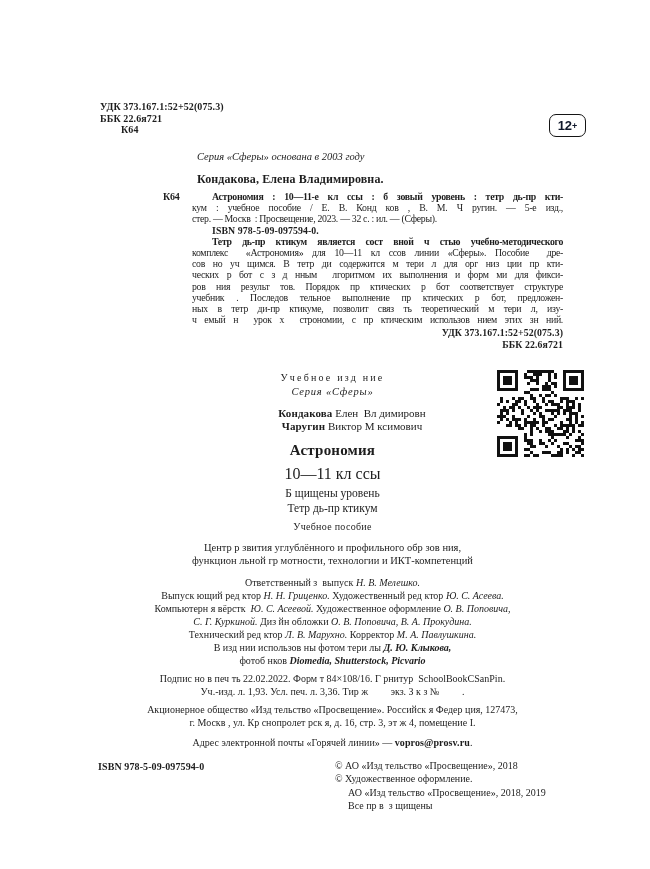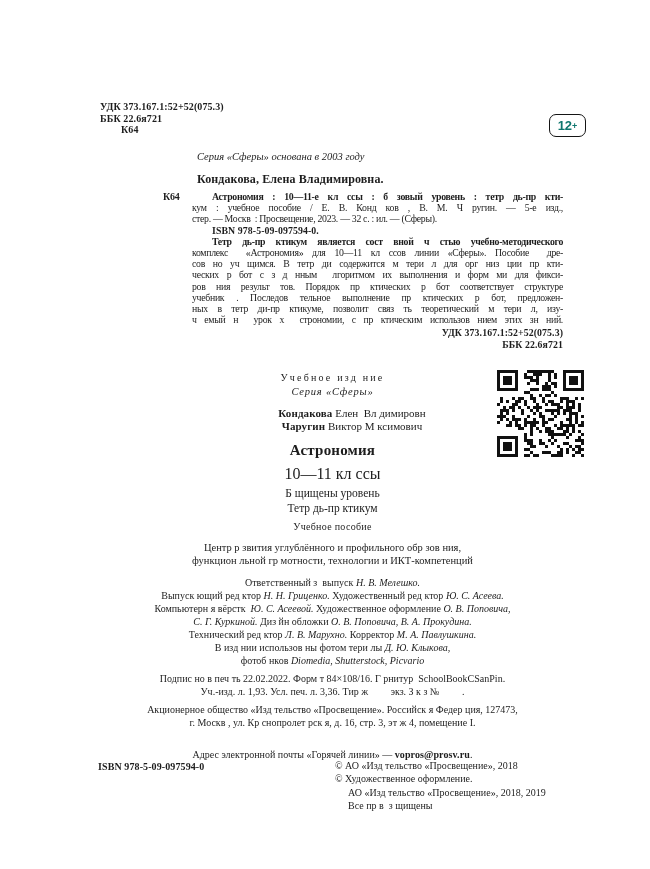--- a/index.html
+++ b/index.html
@@ -11,21 +11,21 @@
   }
   .abs{position:absolute;}
   
   .topcode{left:100px;top:101px;font-weight:bold;font-size:10px;line-height:11.5px;letter-spacing:.1px;}
   .topcode .code{padding-left:21px;}
   
   .badge{
     left:549px;top:114px;width:35px;height:21px;border:1.6px solid #151515;border-radius:7px;
     display:flex;align-items:center;justify-content:center;
     font-weight:bold;font-size:13px;font-family:"Liberation Sans","DejaVu Sans",sans-serif;
-    letter-spacing:0;color:#0f766e;
+    letter-spacing:0;color:#0f172a;
   }
   .badge .plus{font-size:9px;margin-top:1px;}
   .series-note{left:197px;top:151px;font-style:italic;font-size:10.5px;}
   .heading{left:197px;top:172px;font-weight:bold;font-size:12px;letter-spacing:.1px;}
   
   .catalog{left:163px;top:191px;width:400px;font-size:9.8px;line-height:11.2px;letter-spacing:-.3px;}
   .catlabel{position:absolute;left:0;top:0;font-weight:bold;font-size:10px;}
   .catbody{margin-left:29px;}
   .jl{text-align:justify;text-align-last:justify;}
   .ind{text-indent:20px;font-weight:bold;}
@@ -41,24 +41,24 @@
   .authors{margin-top:10px;font-size:11px;line-height:13px;}
   .authors b{letter-spacing:.1px;padding-left:39px;}
   .title{margin-top:9px;font-weight:bold;font-size:15px;letter-spacing:.2px;}
   .sub1{margin-top:6px;font-size:16px;}
   .sub2{margin-top:4px;font-size:11.5px;}
   .sub3{margin-top:3px;font-size:11.5px;}
   .sub4{margin-top:7px;font-size:10px;letter-spacing:.3px;}
   .centerlines{margin-top:9px;font-size:10.5px;line-height:13px;}
   .staff{margin-top:9px;font-size:10px;line-height:13px;}
   .staff i{}
-  .staff .bi{font-style:italic;font-weight:normal;}
+  .staff .bi{font-style:italic;font-weight:bold;}
   .print{margin-top:6px;font-size:10px;line-height:12.5px;}
   .pub{margin-top:6px;font-size:10px;line-height:12.5px;}
-  .email{margin-top:20px;font-size:10px;}
+  .email{margin-top:8px;font-size:10px;}
   .email b{letter-spacing:.1px;}
   
   .f-isbn{left:98px;top:761px;font-weight:bold;font-size:10px;letter-spacing:.1px;}
   .copyright{left:335px;top:759px;font-size:10px;line-height:13.3px;}
   .copyright .indent{padding-left:13px;}
 </style>
 </head>
 <body>
 
 <div class="abs topcode">

